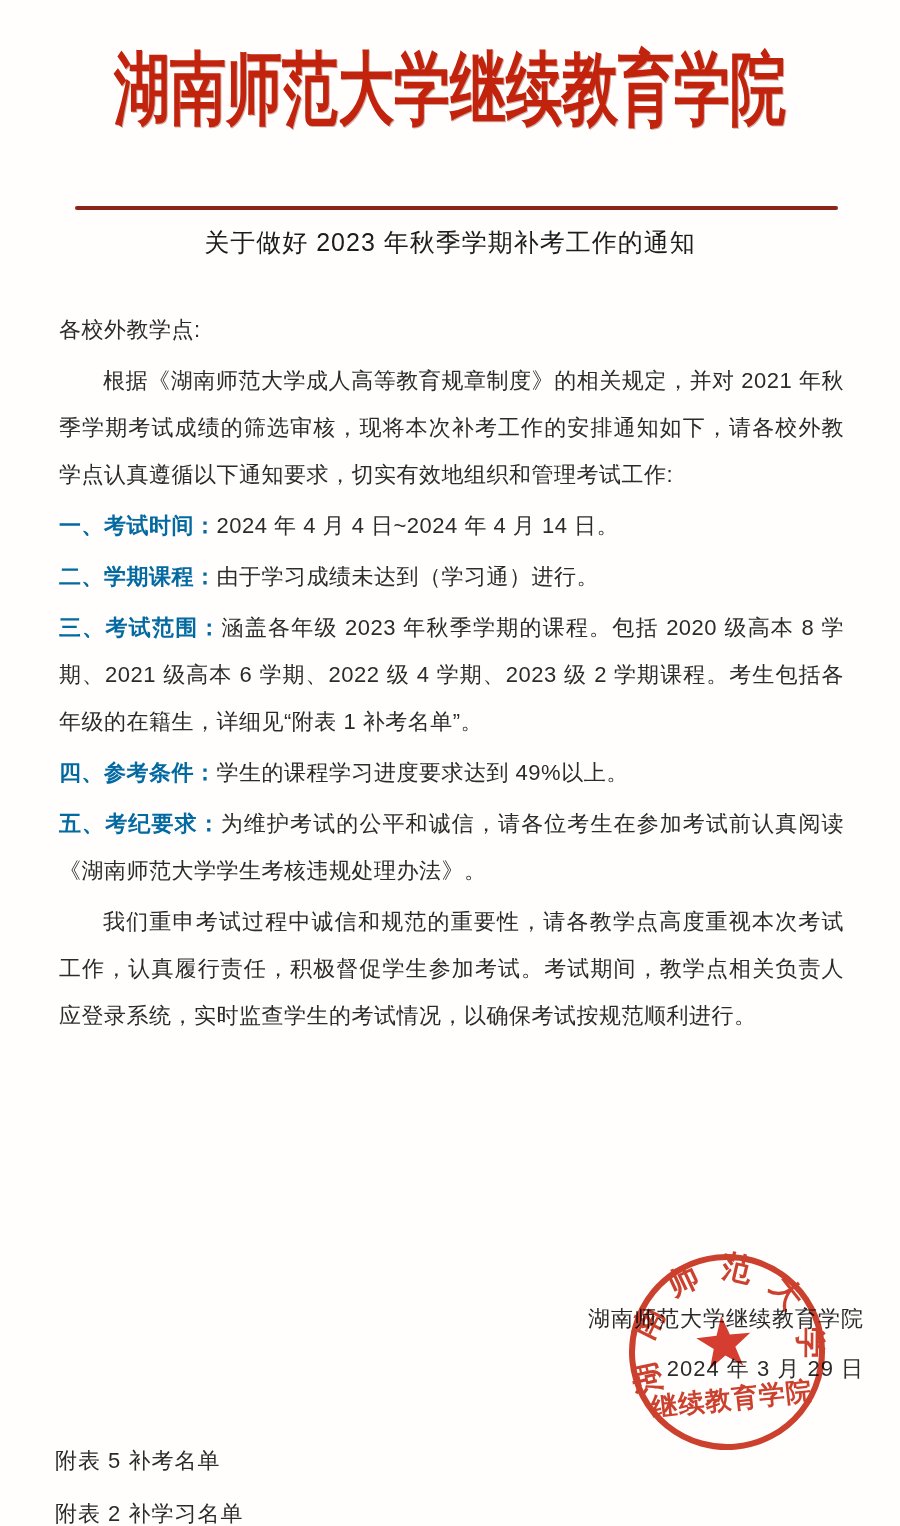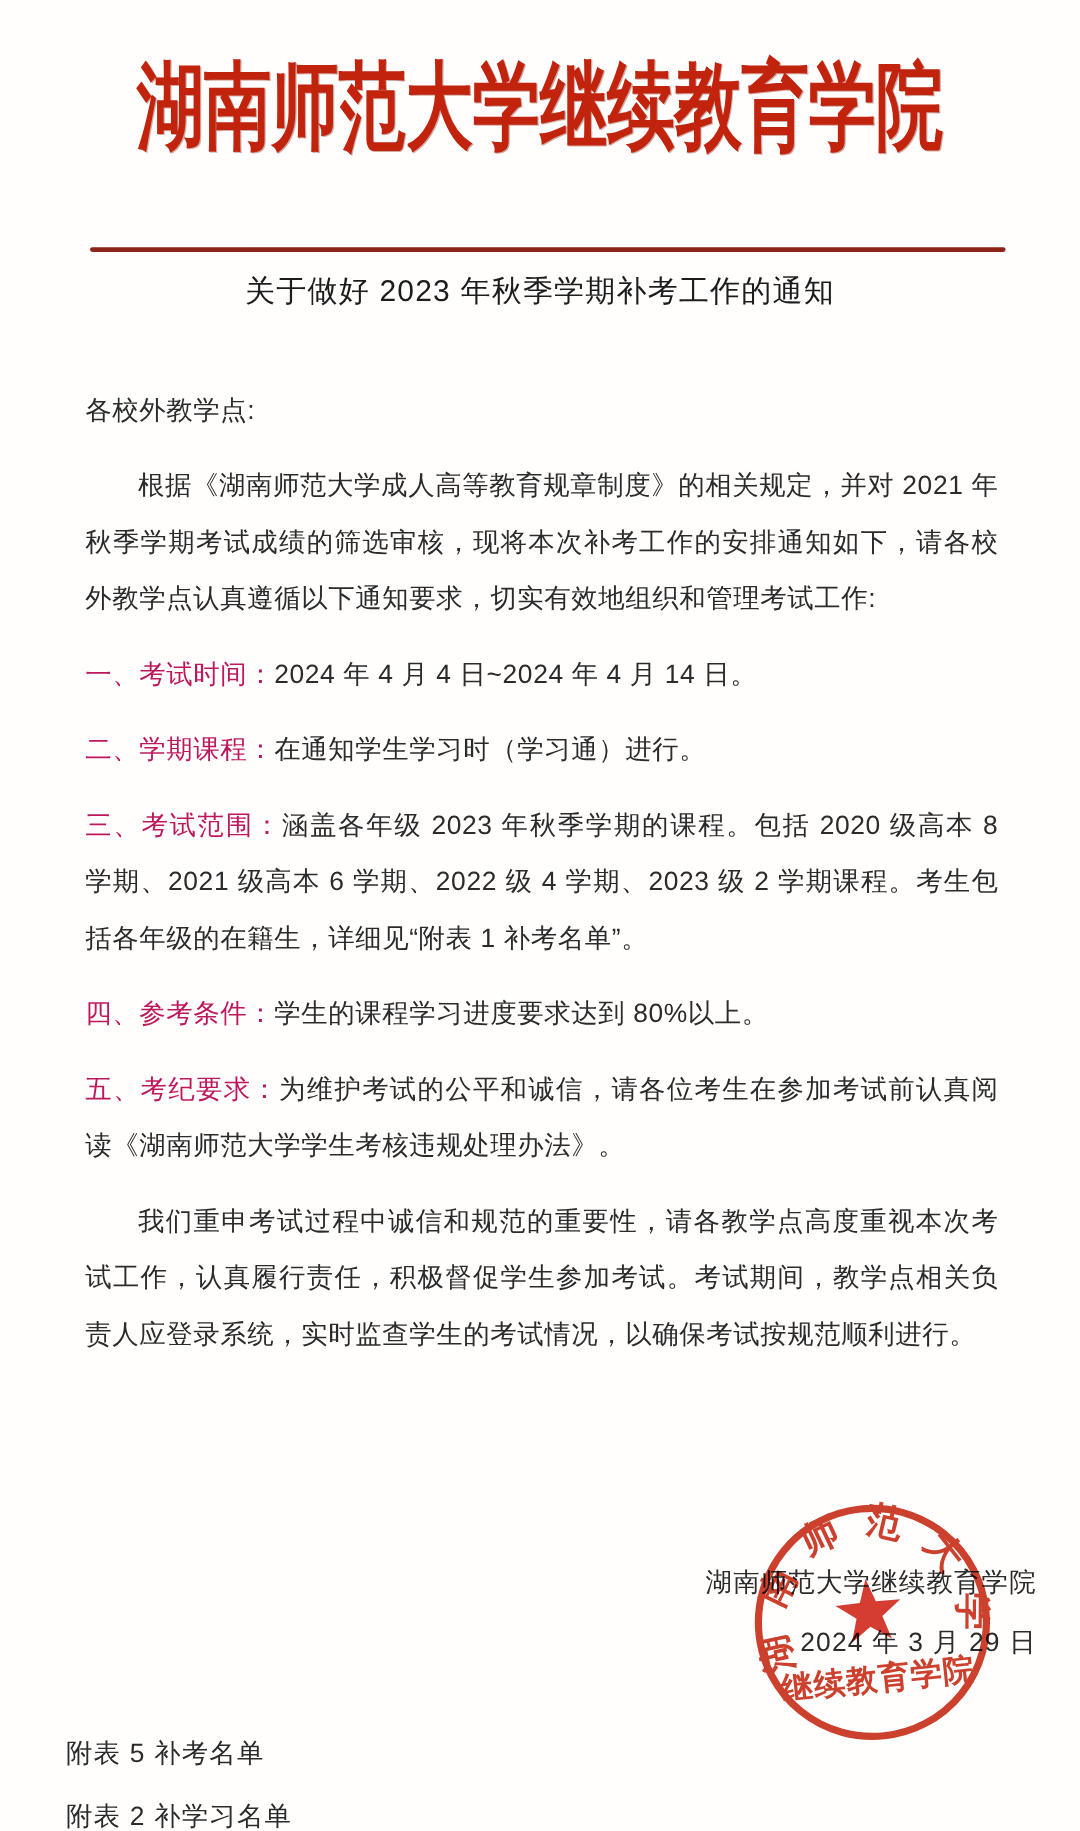--- a/index.html
+++ b/index.html
@@ -42,23 +42,23 @@
 
   
   .body{
     position:absolute;top:302px;left:55px;right:52px;
     font-size:22px;
     line-height:47px;
     text-align:justify;
     letter-spacing:0.5px;
     color:#2b2b2b;
   }
-  .body p{margin:16px;}
+  .body p{margin:4px;}
   .indent{text-indent:2em;}
-  .lbl{font-weight:normal;color:#be185d;}
+  .lbl{font-weight:bold;color:#0369a1;}
 
   
   .signature{
     position:absolute;top:1294px;right:36px;
     text-align:right;
     font-size:22px;
     line-height:50px;
     letter-spacing:1px;
     color:#2b2b2b;
   }
@@ -92,23 +92,23 @@
 
   <div class="red-rule"></div>
 
   <div class="doc-title">关于做好 2023 年秋季学期补考工作的通知</div>
 
   <div class="body">
     <p>各校外教学点:</p>
     <p class="indent">根据《湖南师范大学成人高等教育规章制度》的相关规定，并对 2021 年秋季学期考试成绩的筛选审核，现将本次补考工作的安排通知如下，请各校外教学点认真遵循以下通知要求，切实有效地组织和管理考试工作:</p>
 
     <p><span class="lbl">一、考试时间：</span><span>2024 年 4 月 4 日~2024 年 4 月 14 日。</span></p>
-    <p><span class="lbl">二、学期课程：</span><span>在通知学生学习时（学习通）进行。</span></p>
+    <p><span class="lbl">二、学期课程：</span><span>由于学习成绩未达到（学习通）进行。</span></p>
     <p><span class="lbl">三、考试范围：</span><span>涵盖各年级 2023 年秋季学期的课程。包括 2020 级高本 8 学期、2021 级高本 6 学期、2022 级 4 学期、2023 级 2 学期课程。考生包括各年级的在籍生，详细见“附表 1 补考名单”。</span></p>
-    <p><span class="lbl">四、参考条件：</span><span>学生的课程学习进度要求达到 80%以上。</span></p>
+    <p><span class="lbl">四、参考条件：</span><span>学生的课程学习进度要求达到 49%以上。</span></p>
     <p><span class="lbl">五、考纪要求：</span><span>为维护考试的公平和诚信，请各位考生在参加考试前认真阅读《湖南师范大学学生考核违规处理办法》。</span></p>
 
     <p class="indent">我们重申考试过程中诚信和规范的重要性，请各教学点高度重视本次考试工作，认真履行责任，积极督促学生参加考试。考试期间，教学点相关负责人应登录系统，实时监查学生的考试情况，以确保考试按规范顺利进行。</p>
   </div>
 
   <div class="signature">
     <div>湖南师范大学继续教育学院</div>
     <div>2024 年 3 月 29 日</div>
   </div>
 

